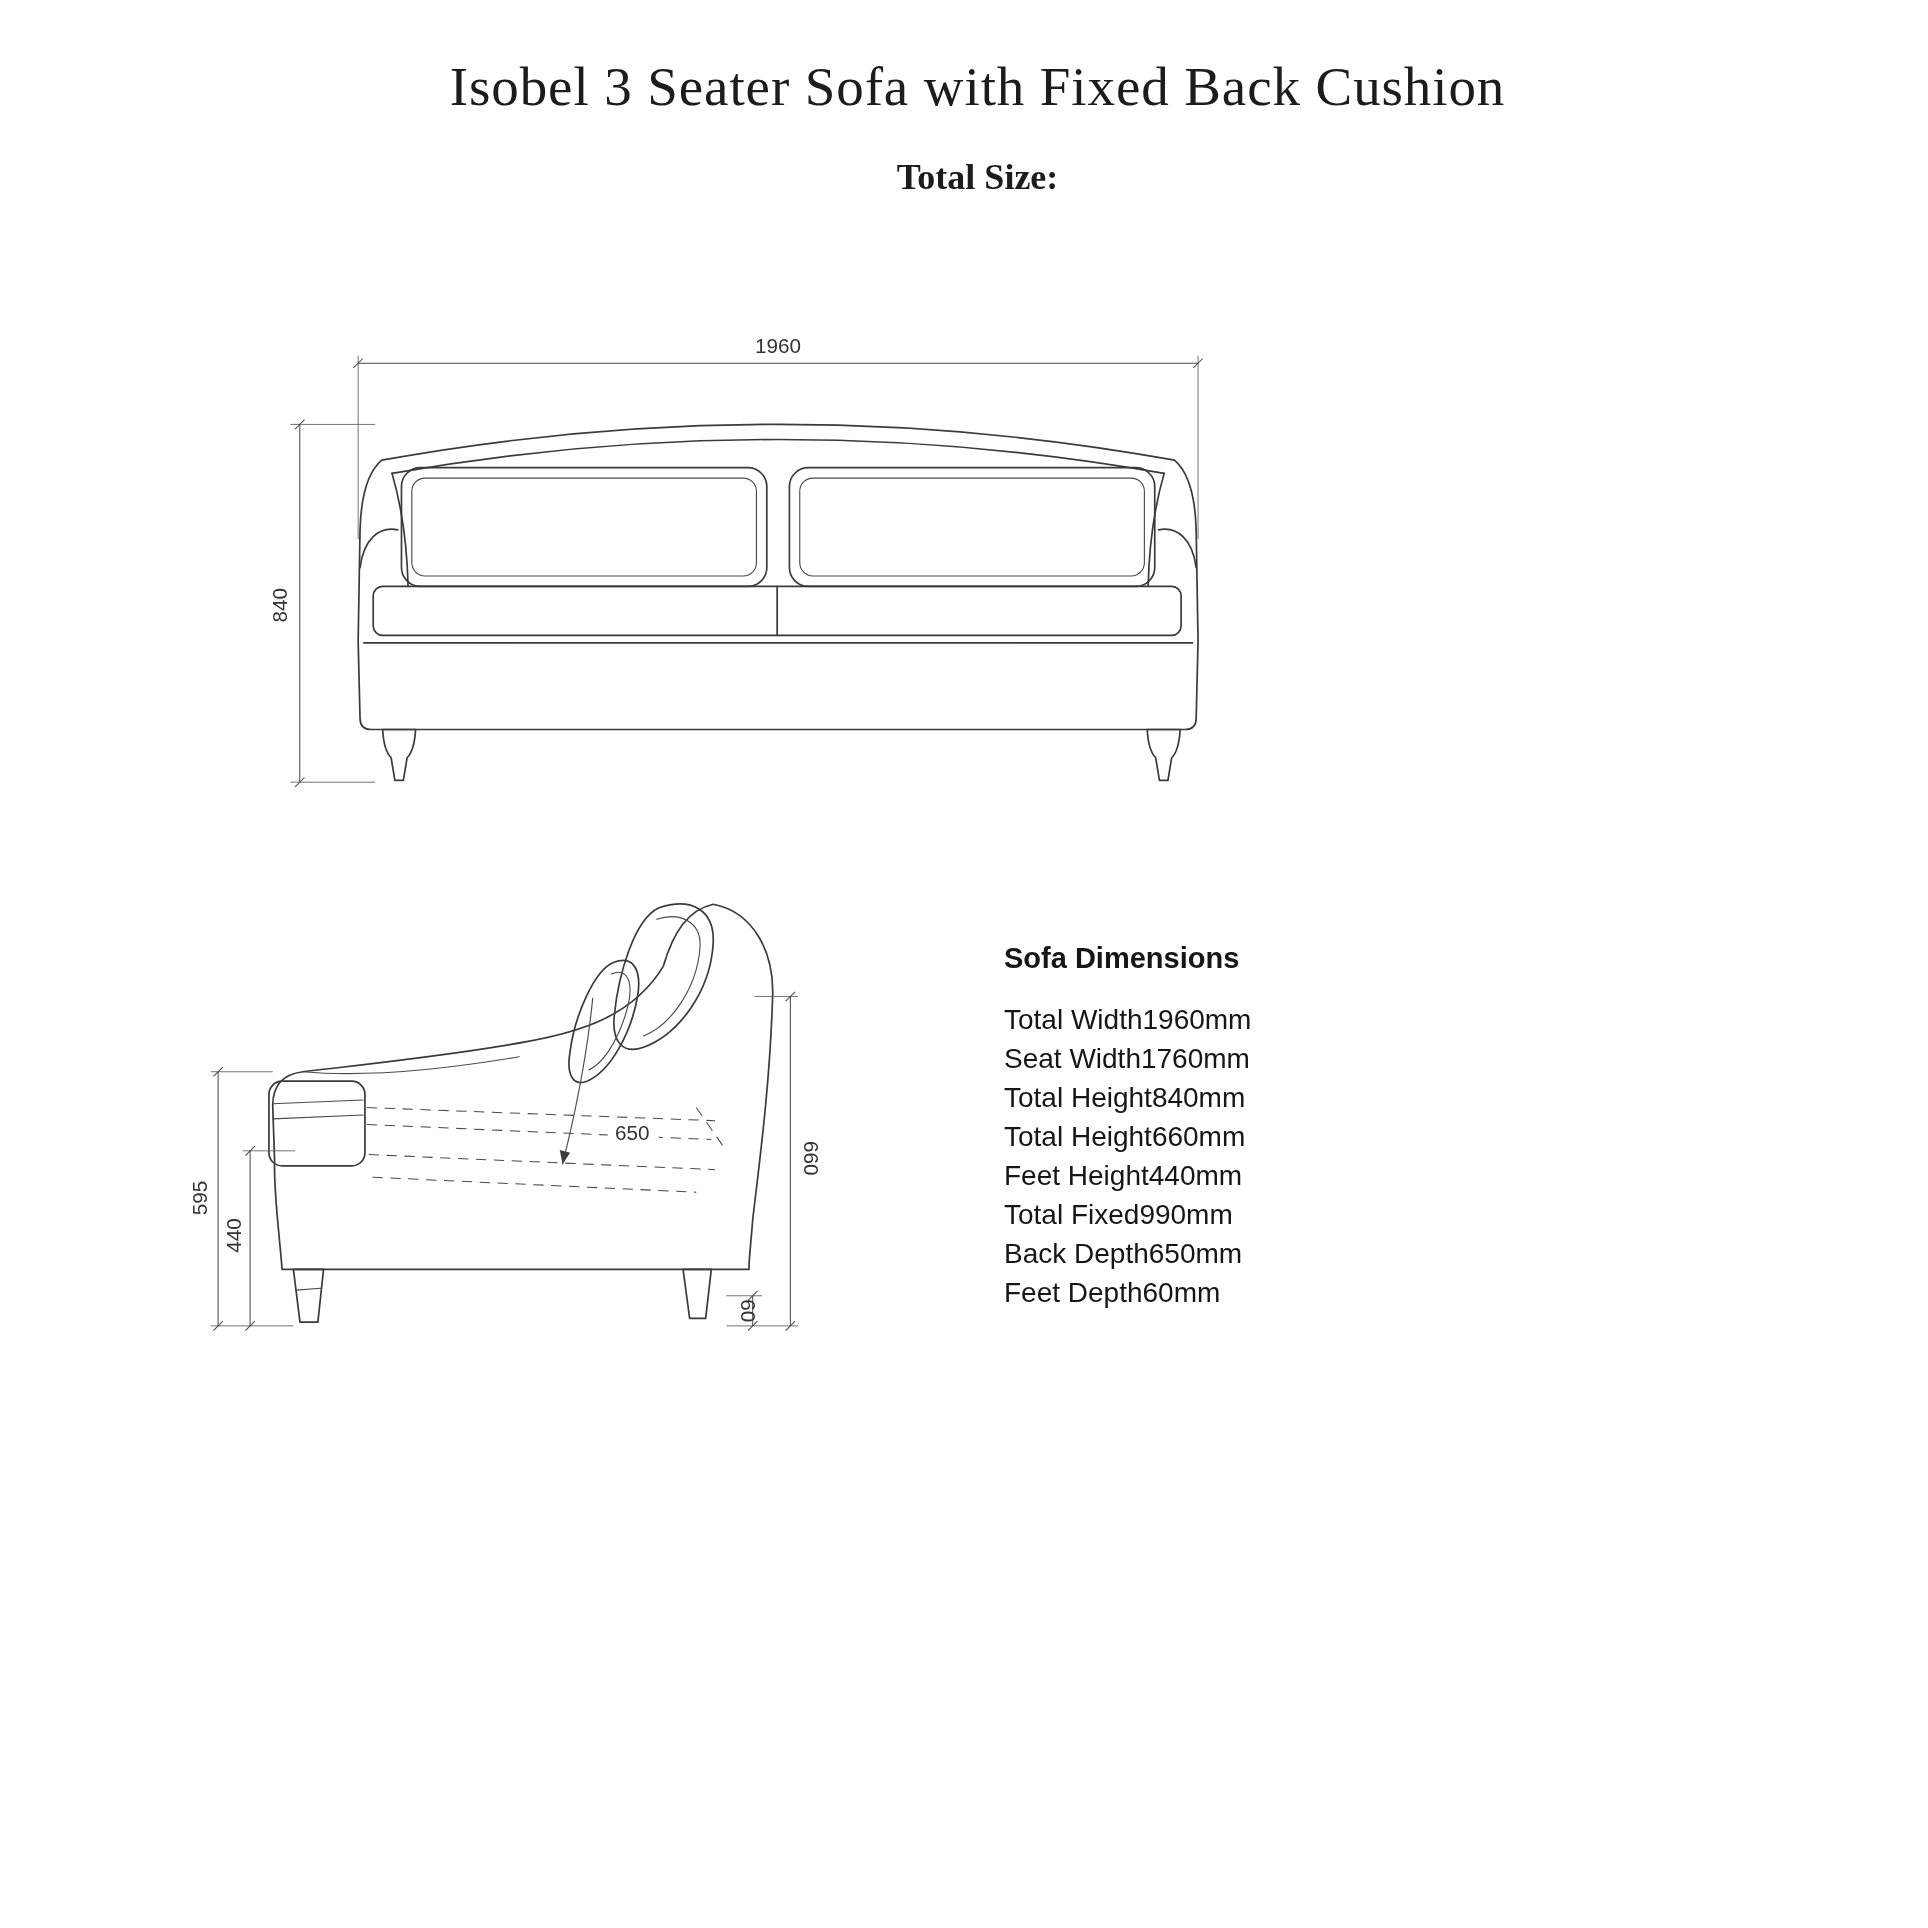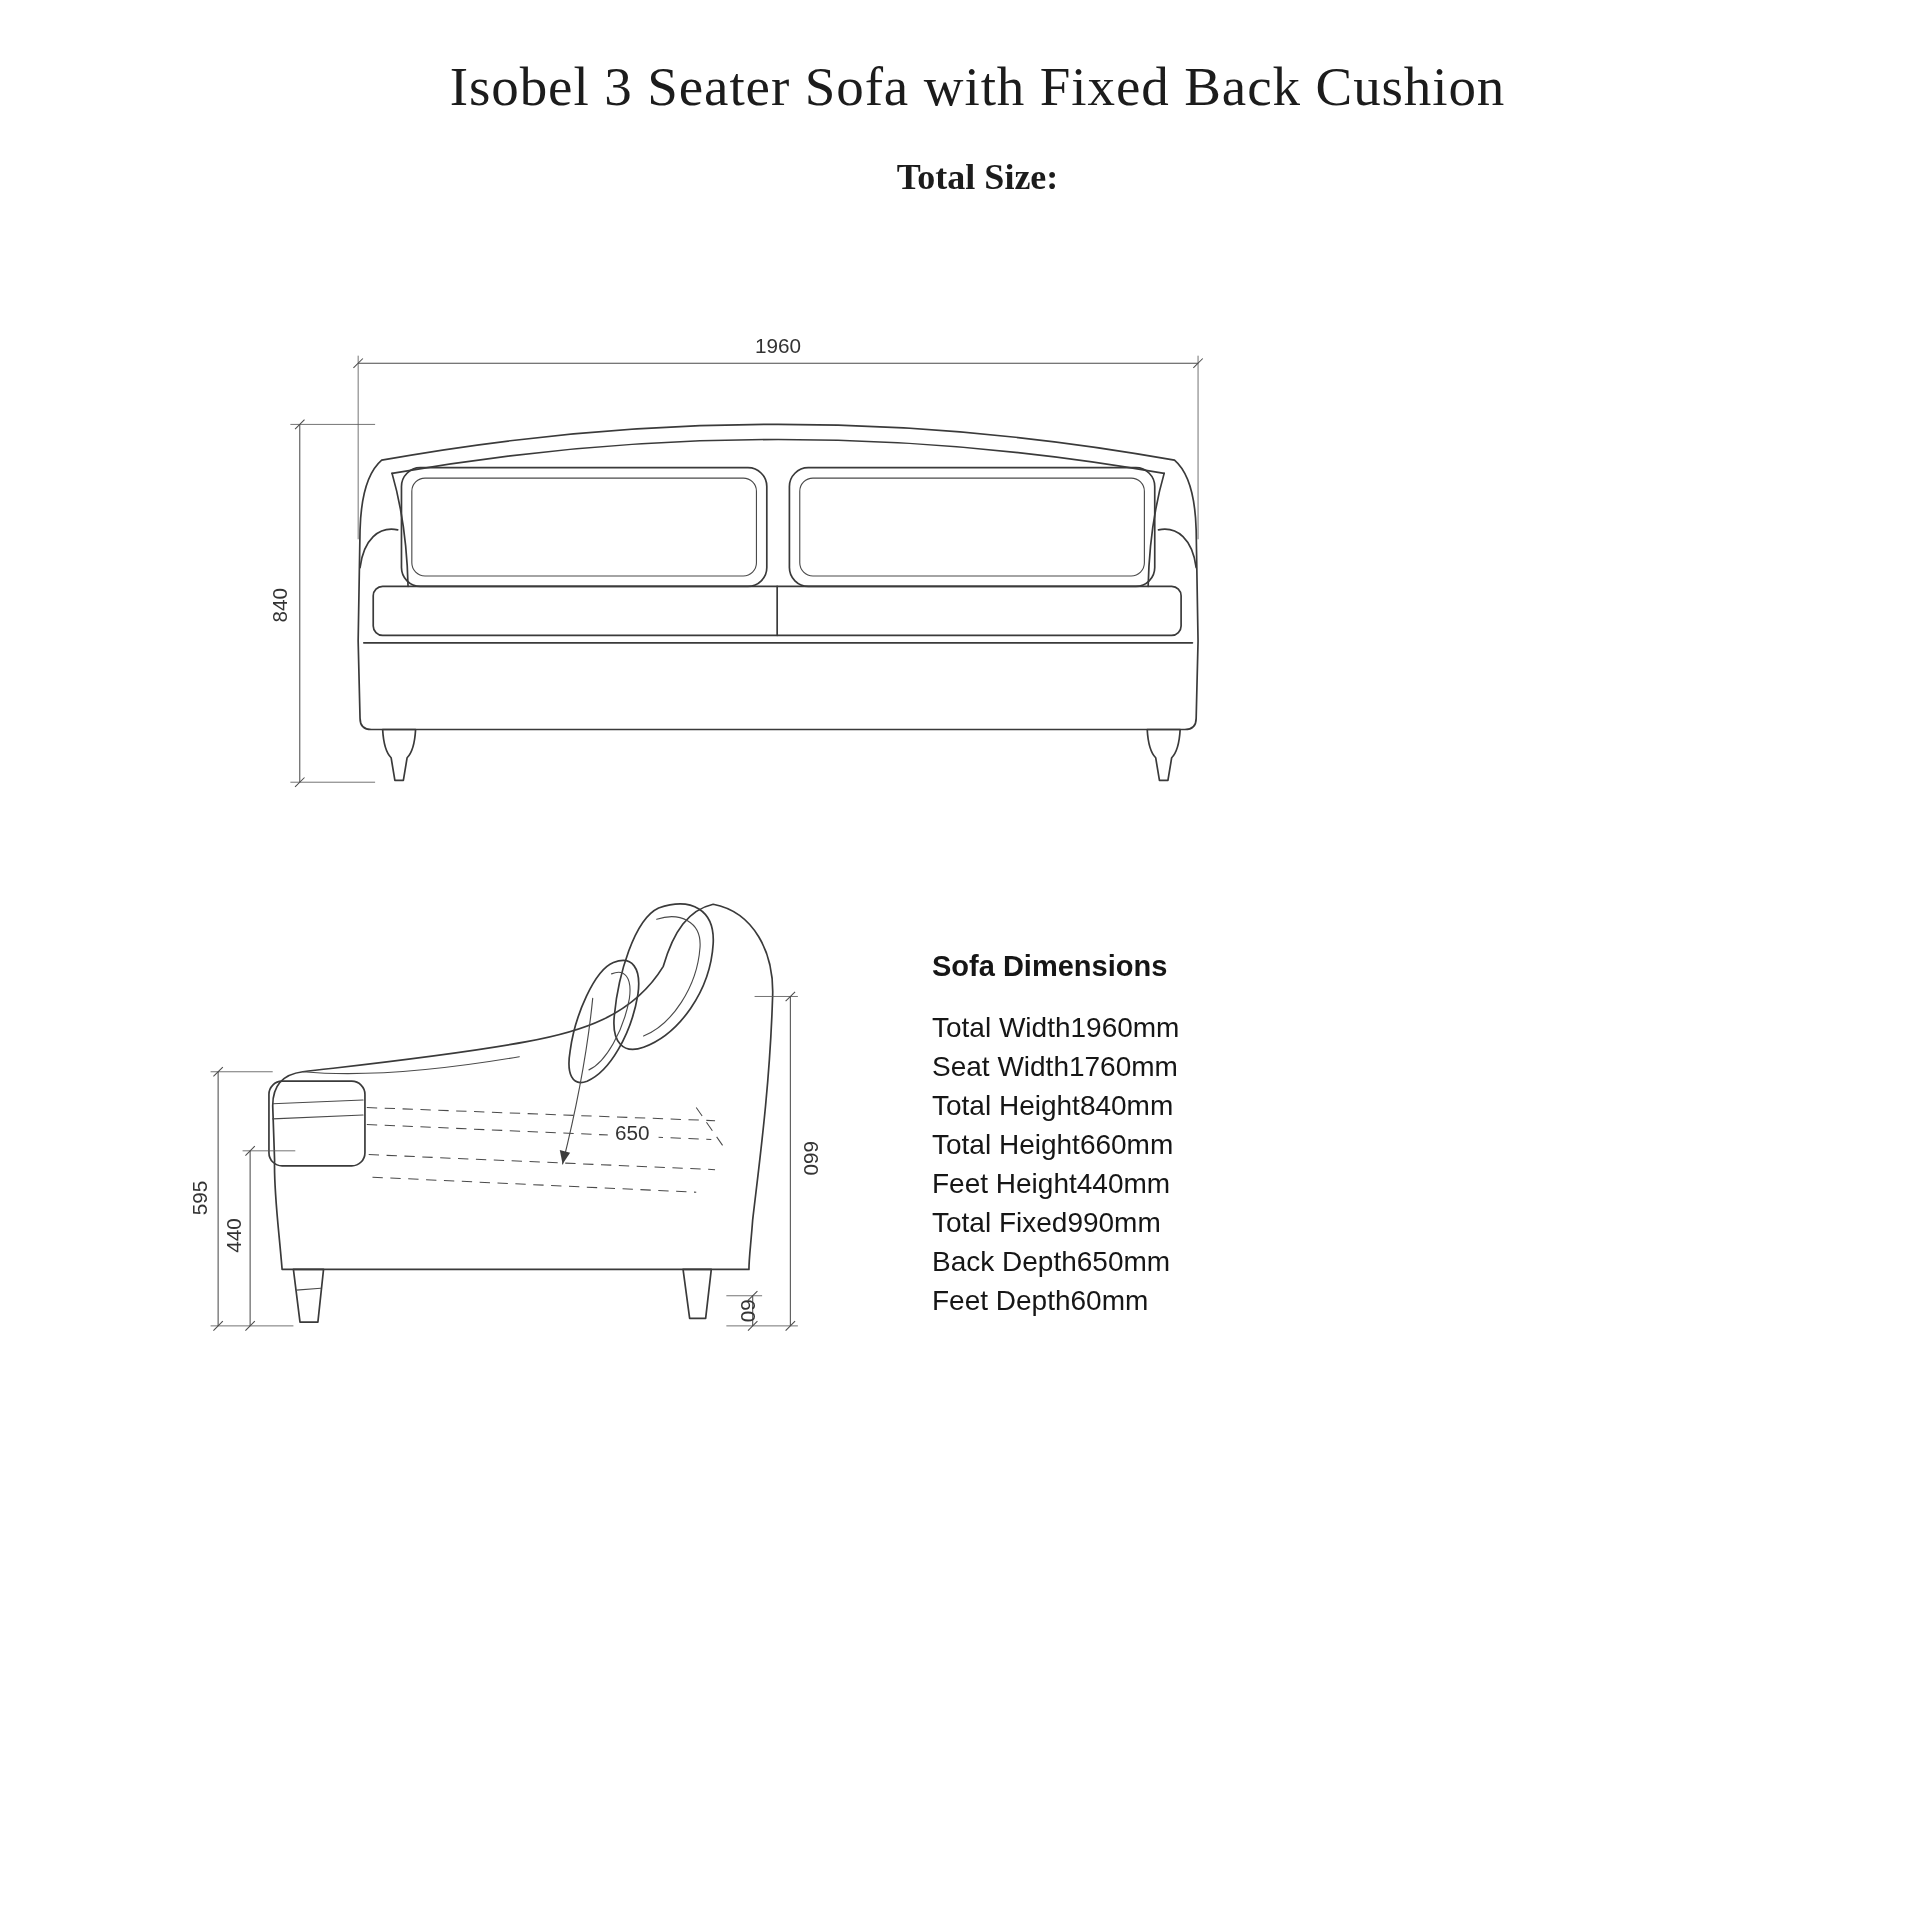--- a/index.html
+++ b/index.html
@@ -25,22 +25,22 @@
     color:#1c1c1c;
   }
   svg { position:absolute; overflow:visible; }
   .outline { fill:none; stroke:#3a3a3a; stroke-width:1.8; stroke-linecap:round; stroke-linejoin:round; }
   .thin    { fill:none; stroke:#4a4a4a; stroke-width:1.2; stroke-linecap:round; }
   .dim     { fill:none; stroke:#4a4a4a; stroke-width:1.1; }
   .ext     { fill:none; stroke:#5a5a5a; stroke-width:0.9; }
   .dash    { fill:none; stroke:#4a4a4a; stroke-width:1.1; stroke-dasharray:11 8; }
   .dimtext { font-family:"Liberation Sans", sans-serif; font-size:22px; fill:#333333; }
   .dim-table {
-    position:absolute; left:932px; top:942px; width:369px;
-    font-family:"Liberation Sans", sans-serif; color:#161616;margin-top:8px;
+    position:absolute; left:1004px; top:942px; width:369px;
+    font-family:"Liberation Sans", sans-serif; color:#161616;
   }
   .dim-table-title {
     font-size:29px; font-weight:700; margin:0 0 24.5px 0;
   }
   .dim-row {
     display:flex; align-items:baseline;
     font-size:28px; line-height:39px;
   }
   .dim-row .val { text-align:right; }
 </style>

